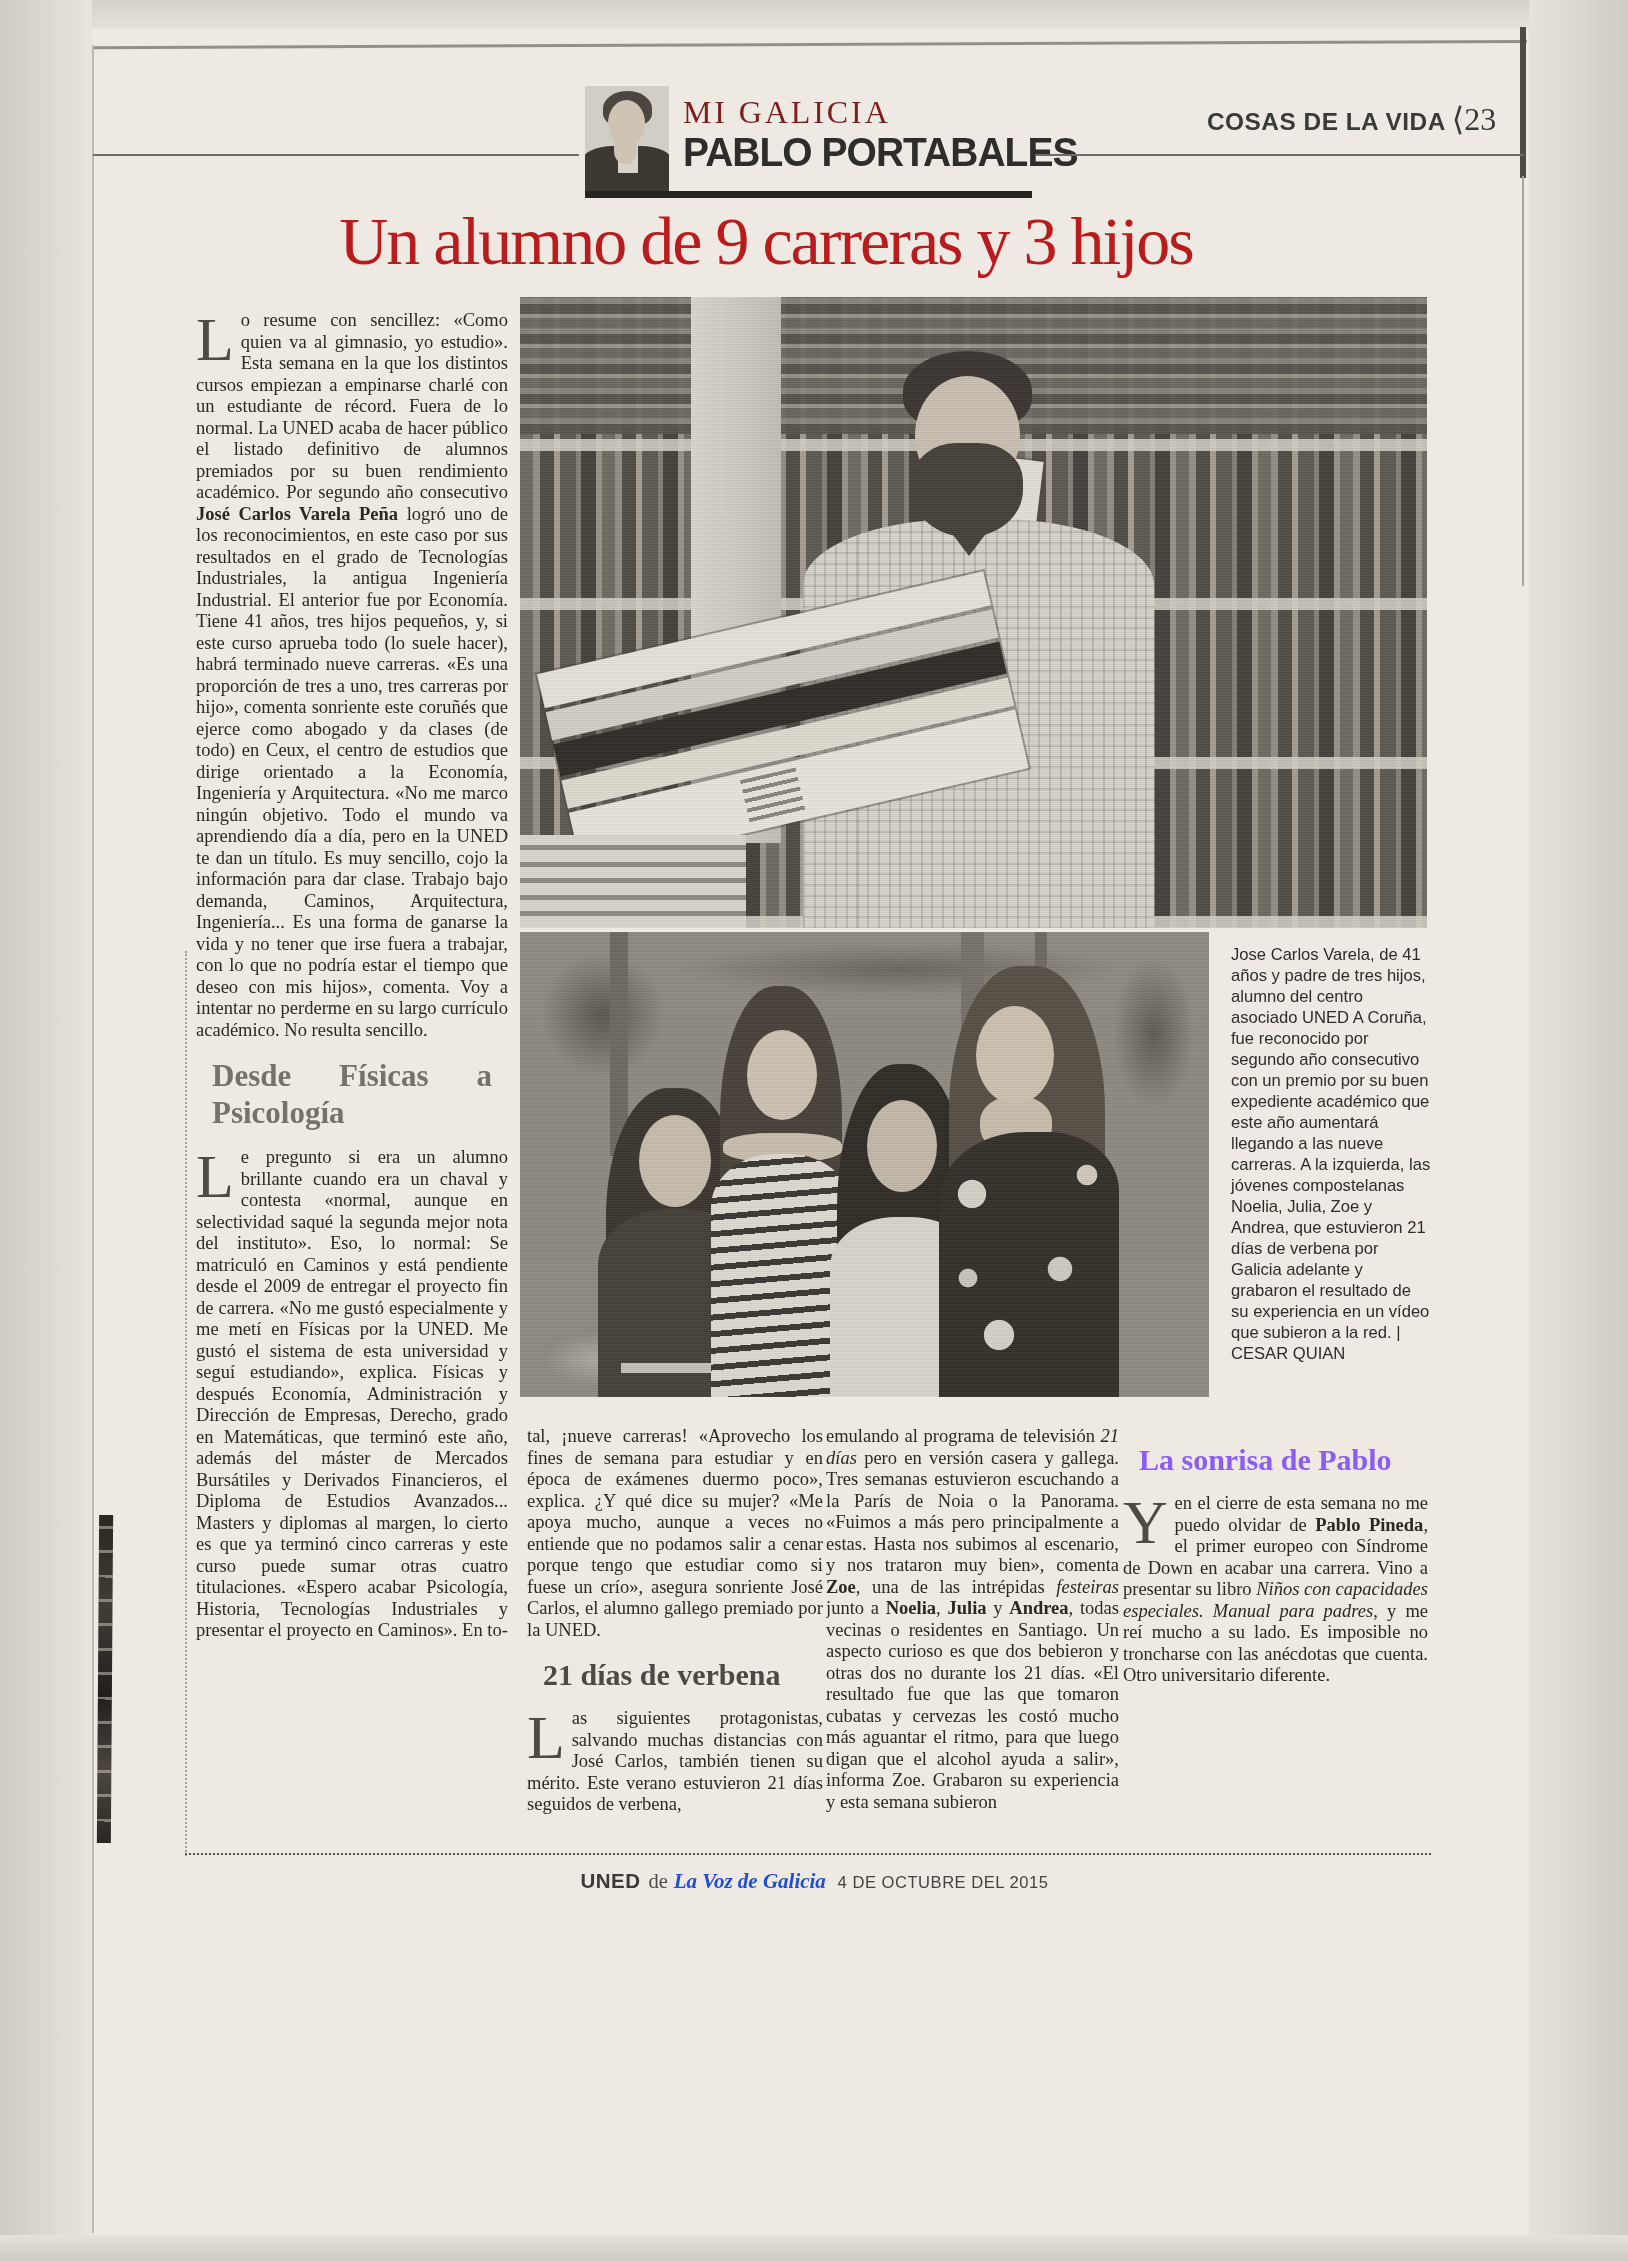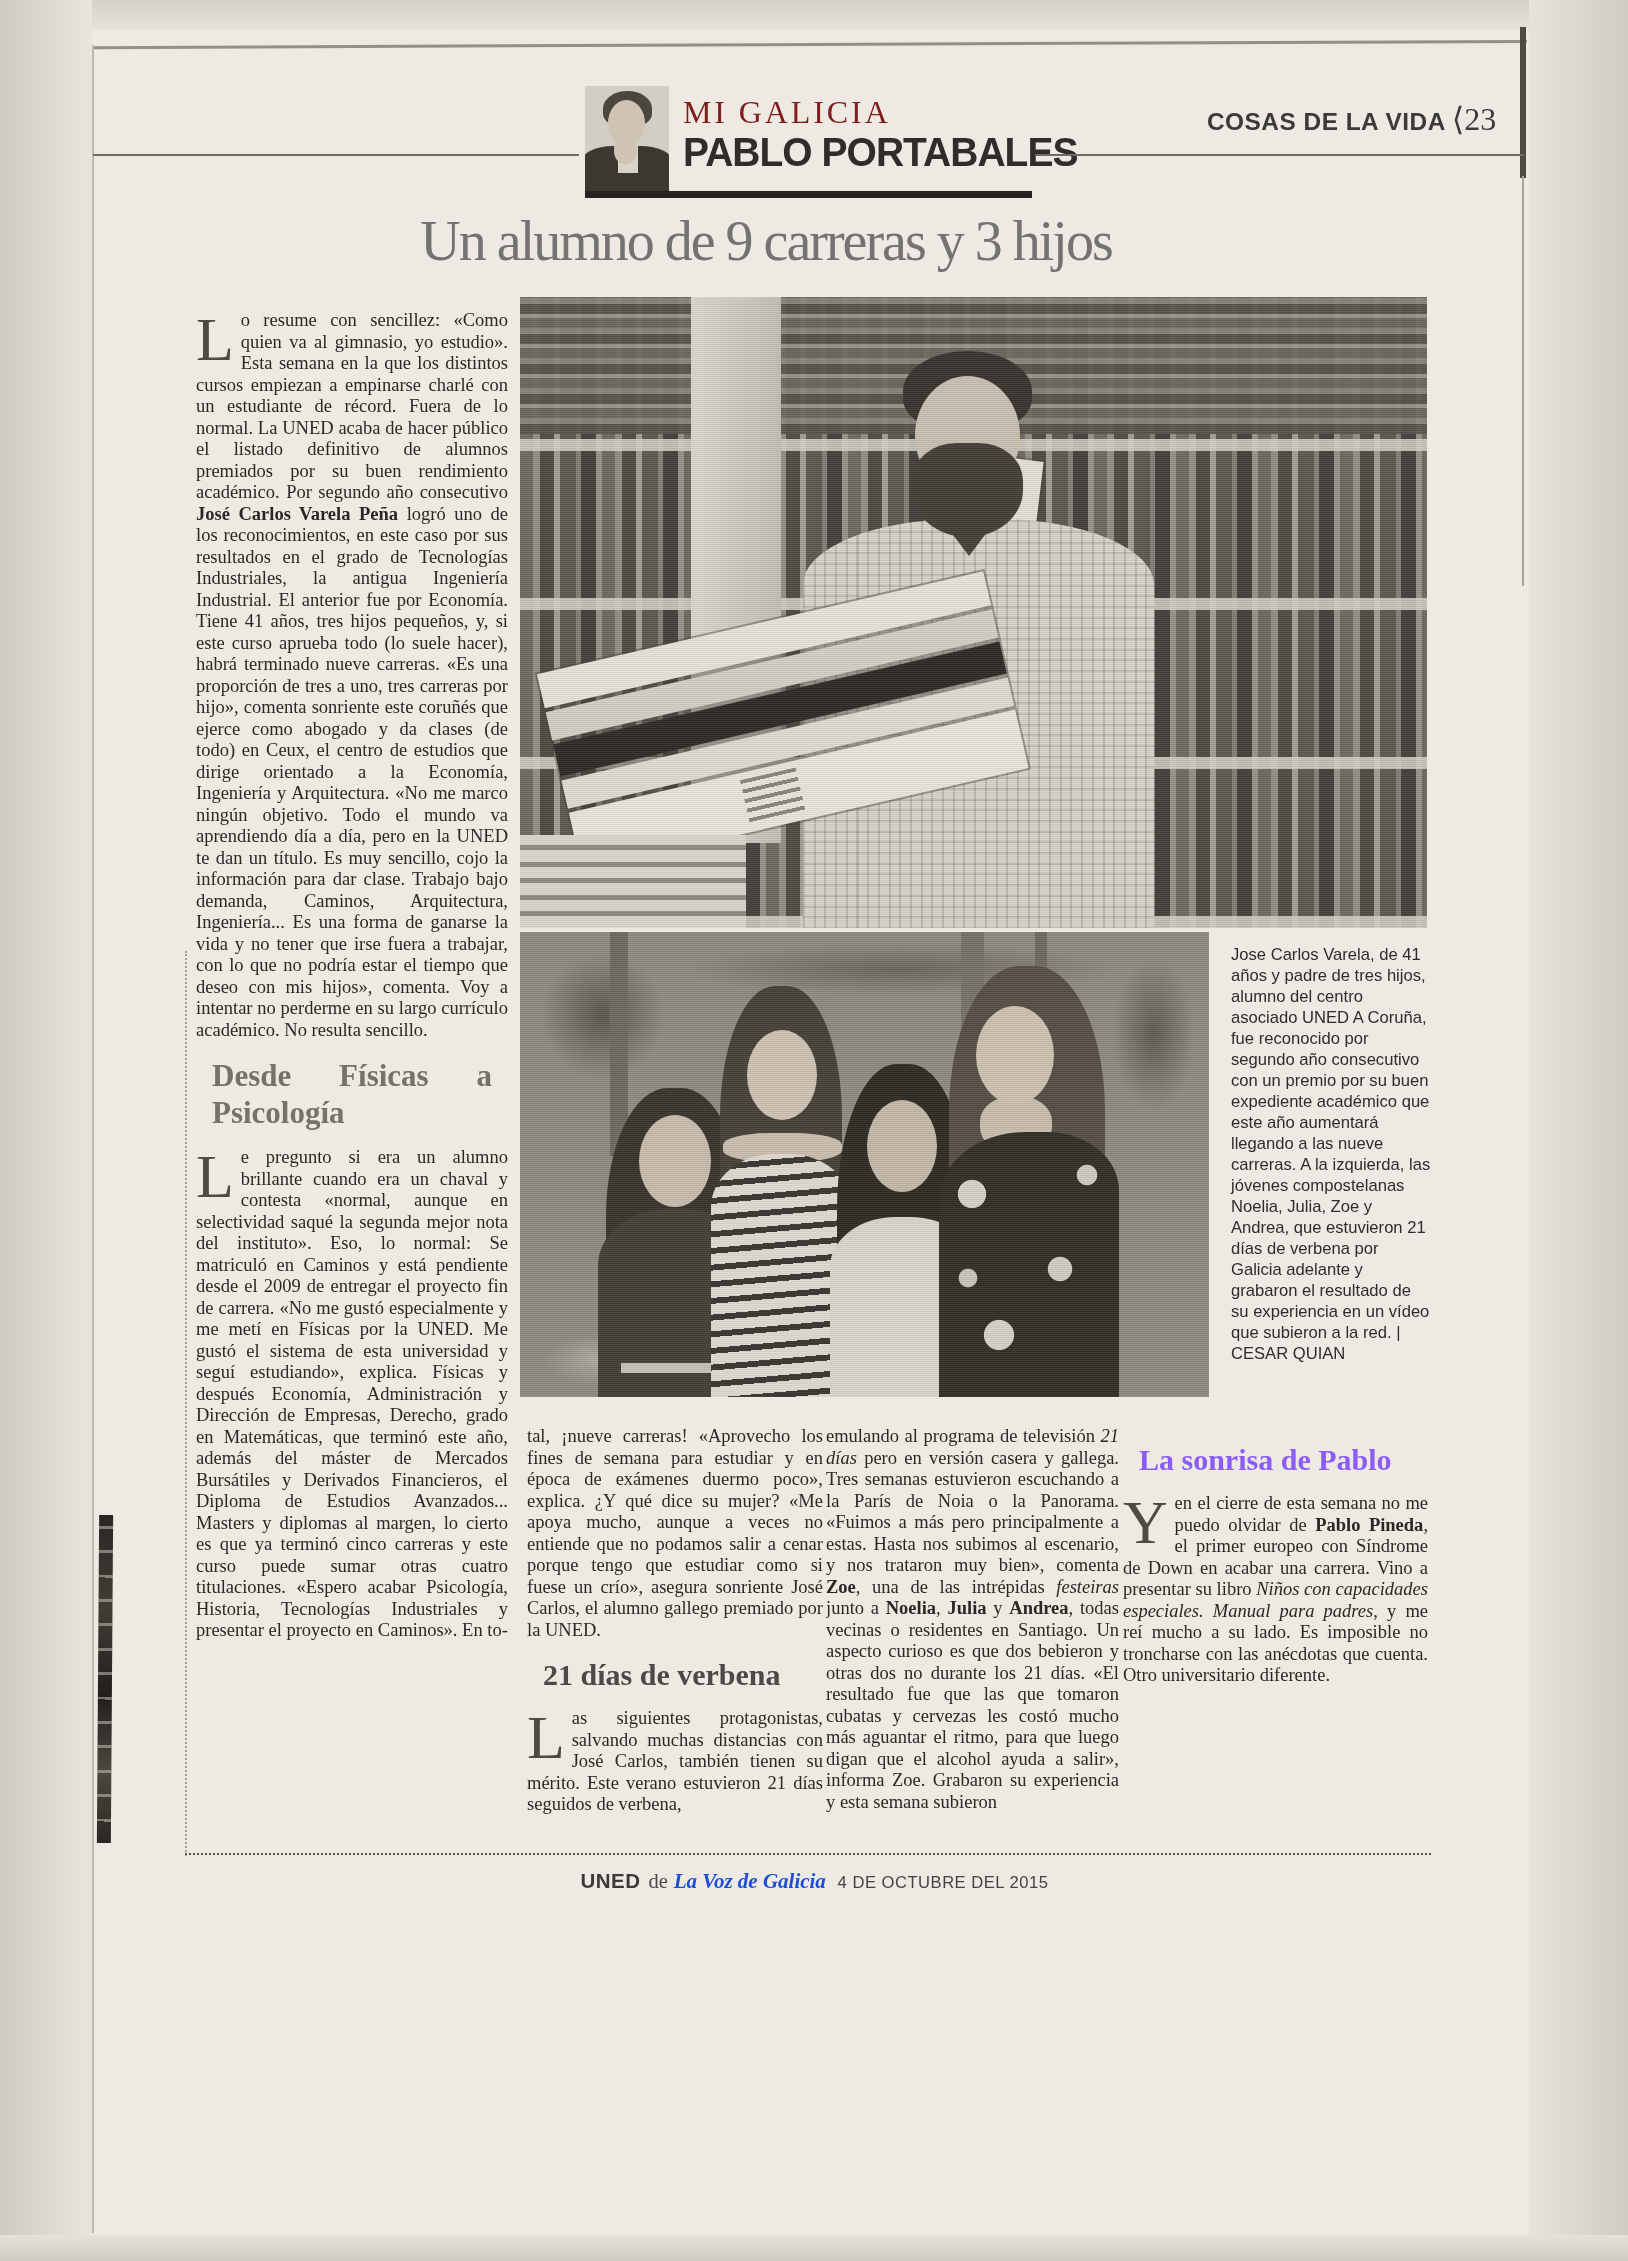--- a/index.html
+++ b/index.html
@@ -29,21 +29,21 @@
   .pt-body{position:absolute;left:-3.9px;top:60px;width:92px;height:47px;background:#3c3731;border-radius:35% 35% 0 0;}
   .pt-shirt{position:absolute;left:33px;top:60px;width:19.5px;height:27px;background:#d8d4cb;}
   .pt-hand{position:absolute;left:29px;top:49px;width:23.4px;height:29px;background:#cfc4b4;border-radius:45%;}
   .kicker{position:absolute;left:683px;top:94px;font-family:"Liberation Serif",serif;font-size:32px;color:#7f1d1d;letter-spacing:2.9px;}
   .columnist{position:absolute;left:683px;top:129px;font-family:"Liberation Sans",sans-serif;font-weight:bold;font-size:41px;color:#2e2d2b;letter-spacing:-1px;transform:scaleX(.95);transform-origin:left;}
   .rule-thin-left{position:absolute;left:93px;top:154px;width:486px;height:2px;background:#6f6c66;}
   .rule-thin-right{position:absolute;left:1036px;top:154px;width:488px;height:2px;background:#6f6c66;}
   .rule-thick{position:absolute;left:585px;top:191px;width:447px;height:6.8px;background:#26241f;}
   
   .headline{position:absolute;left:176px;top:199px;width:1180px;text-align:center;
-     font-family:"Liberation Serif",serif;font-size:56px;letter-spacing:-2px;color:#737373;line-height:84px;}
+     font-family:"Liberation Serif",serif;font-size:68px;letter-spacing:-2px;color:#b91c1c;line-height:84px;}
   
   .col{position:absolute;text-align:justify;font-size:18.5px;line-height:21.5px;color:#2b2823;overflow:hidden;}
   .col p{margin:0;}
   .b{font-weight:bold;} .i{font-style:italic;}
   .dropcap{float:left;font-family:"Liberation Serif",serif;font-size:62px;line-height:49px;padding:4.9px 6.8px 0 0;color:#4e4a44;}
   .col1{left:196px;top:310px;width:312px;height:1547px;}
   h2.sec{font-family:"Liberation Serif",serif;font-weight:bold;margin:16px;}
   .sec1{color:#75726c;font-size:31px;line-height:37px;margin:21.5px 0 13.7px;}
   .sec2{color:#4d4a45;font-size:30px;line-height:35px;margin:25px 0 14.6px;}
   .sec3{color:#8b5cf6;font-size:30px;line-height:35px;margin:21.5px 0 13.7px;}

